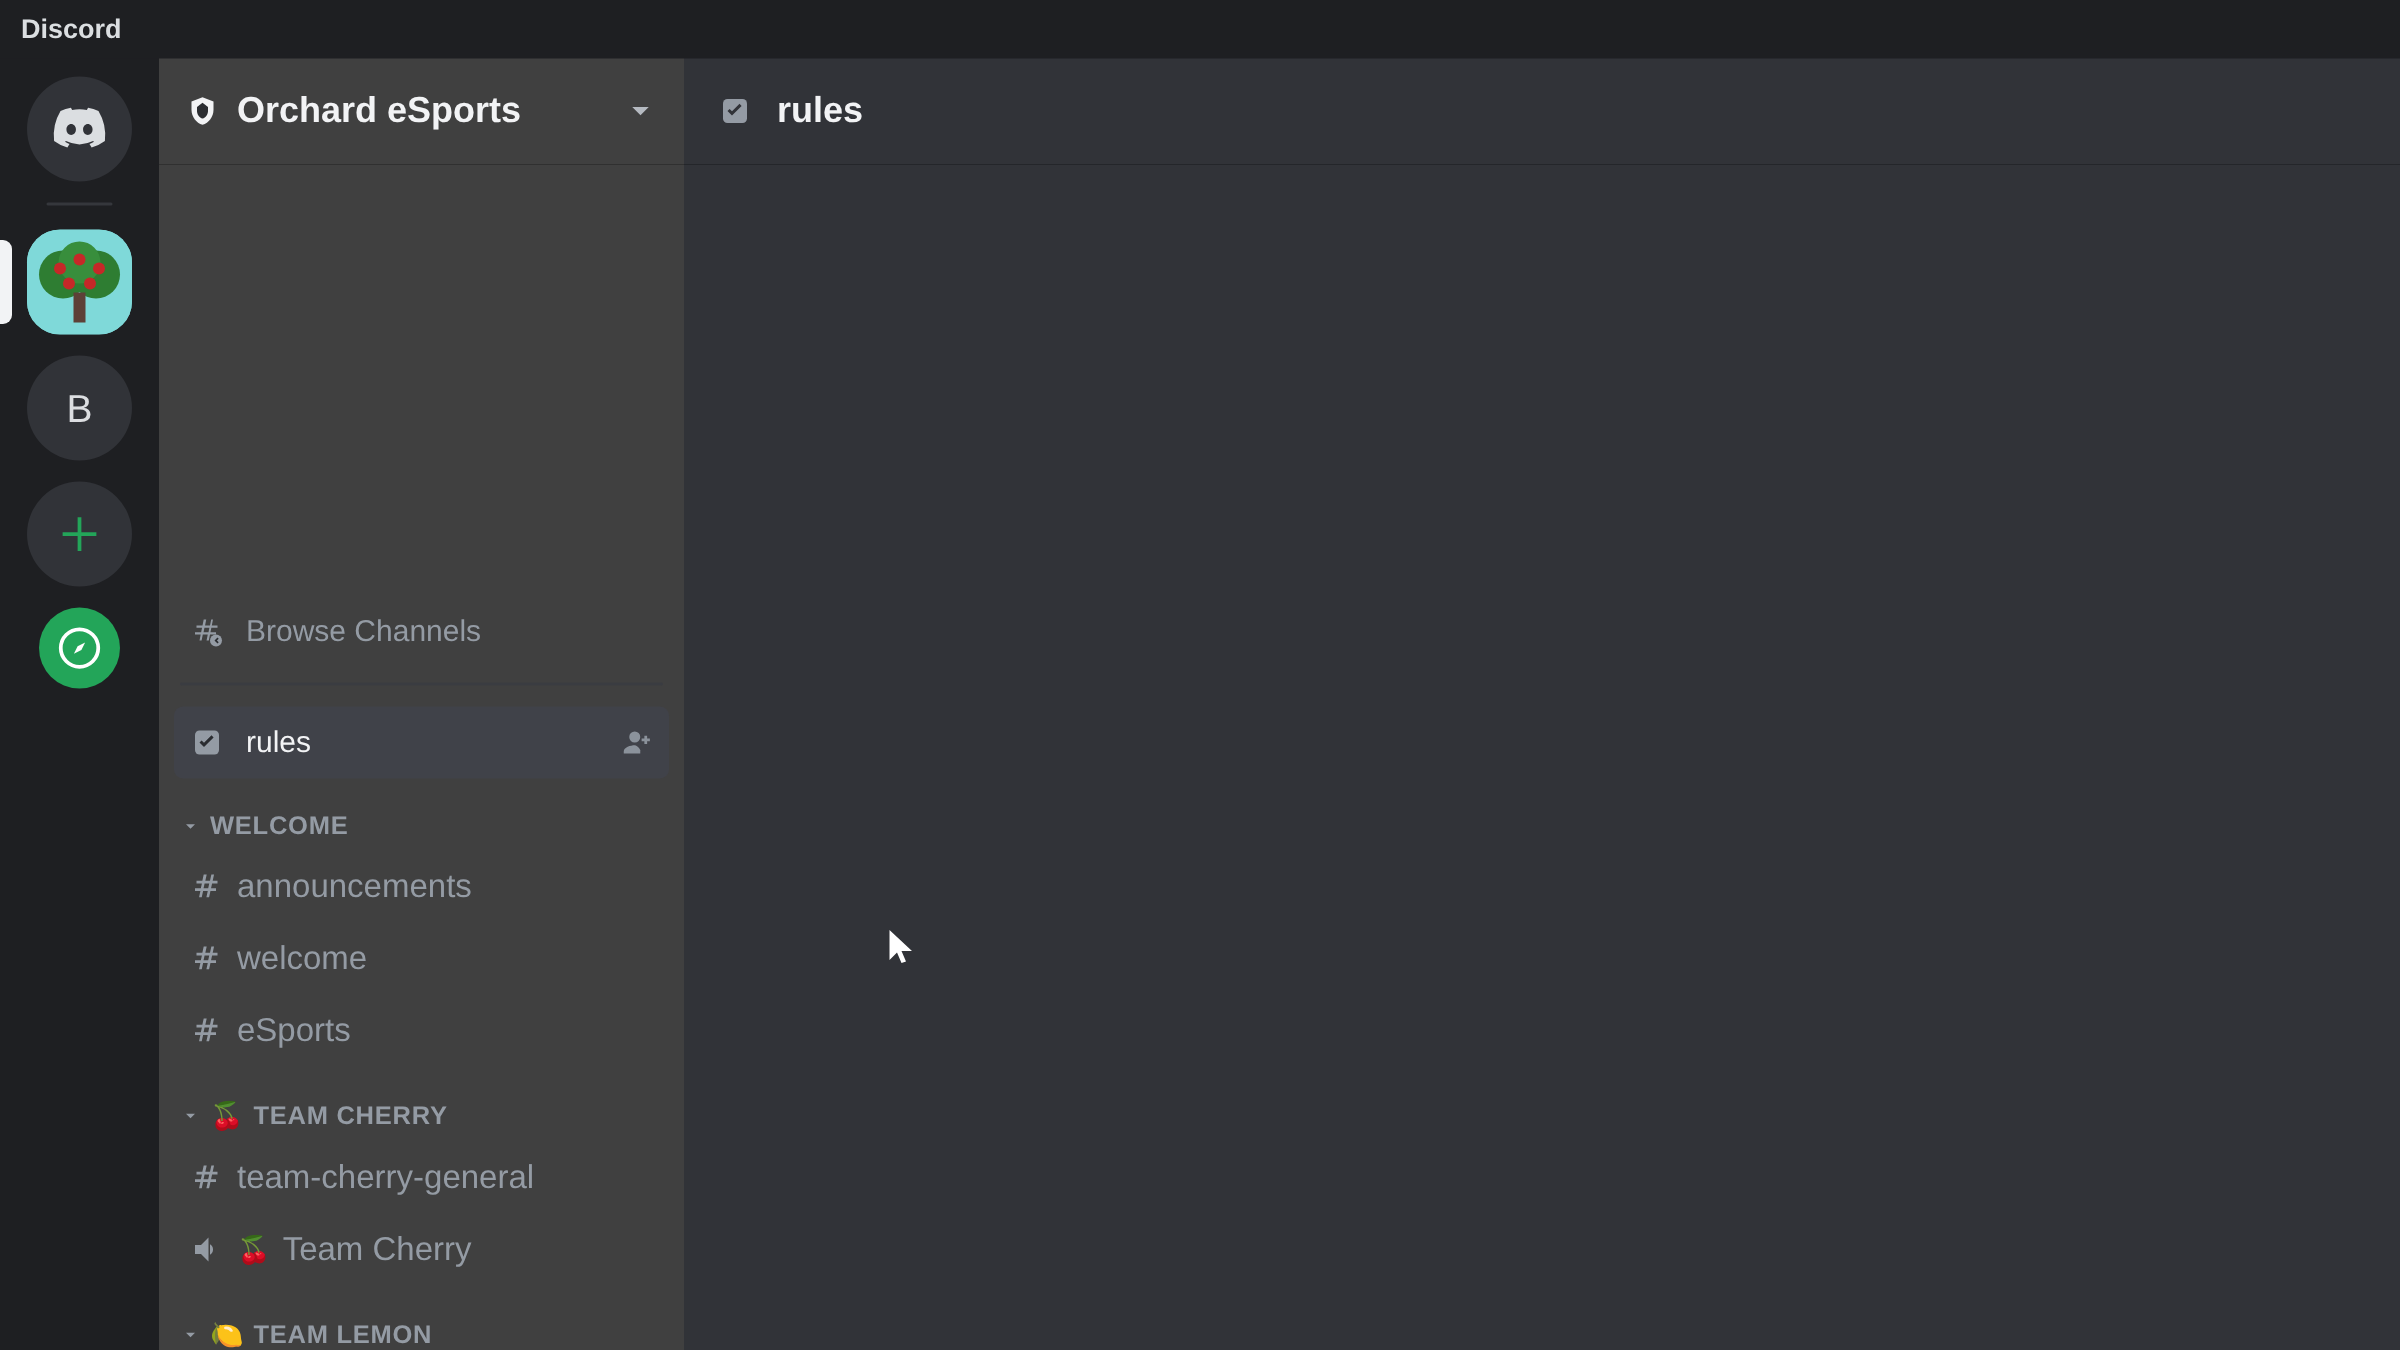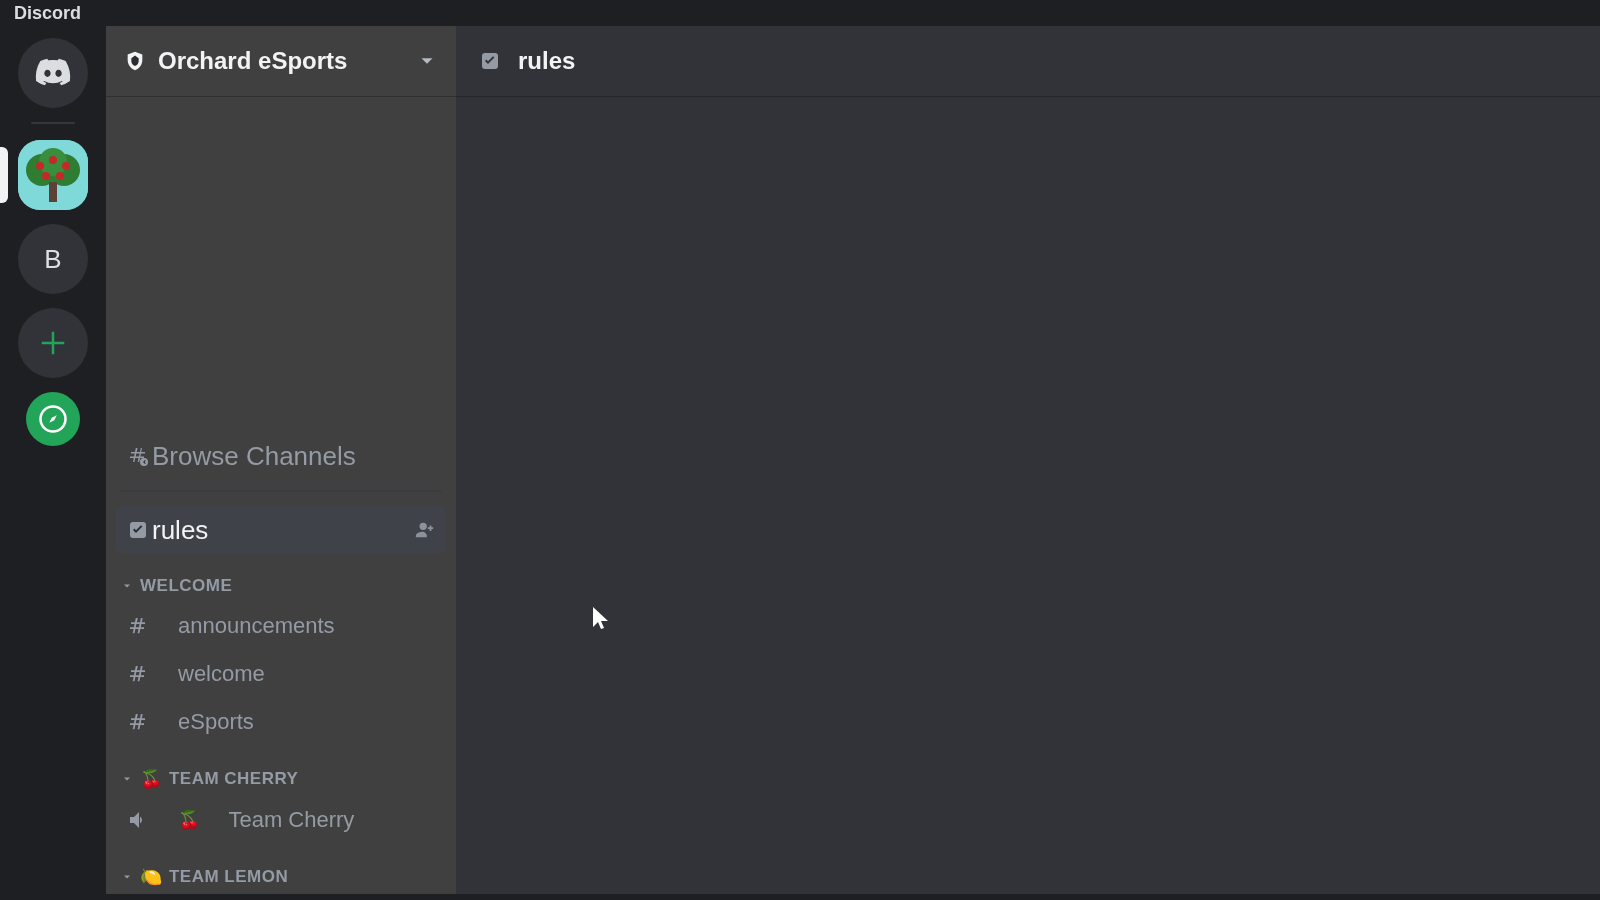--- a/index.html
+++ b/index.html
@@ -1,46 +1,46 @@
 <!DOCTYPE html>
 <html><head>
 <meta charset="utf-8">
 <style>
   * { box-sizing: border-box; margin: 0; padding: 0; }
   html, body { width: 1600px; height: 900px; overflow: hidden; font-family: "gg sans", "Helvetica Neue", Helvetica, Arial, sans-serif; background: #1e1f22; color: #dbdee1; }
-  .titlebar { height: 26px; background: #1e1f22; display: flex; align-items: center; padding-left: 14px; font-size: 18px; font-weight: 700; color: #dbdee1; }
+  .titlebar { height: 39px; background: #1e1f22; display: flex; align-items: center; padding-left: 14px; font-size: 18px; font-weight: 700; color: #dbdee1; }
   .app { display: flex; height: calc(900px - 32px); }
 
   
   .server-rail { width: 106px; background: #1e1f22; display: flex; flex-direction: column; align-items: center; padding-top: 12px; gap: 14px; }
   .pill-wrap { position: relative; width: 106px; display: flex; justify-content: center; }
   .server-circle { width: 70px; height: 70px; border-radius: 50%; display: flex; align-items: center; justify-content: center; background: #313338; cursor: pointer; color:#dcdee1; font-size: 22px; }
   .server-circle.green-plus { color: #23a559; font-size: 40px; font-weight: 400; }
   .server-circle.compass { width: 54px; height: 54px; background: #23a559; }
   .rail-divider { width: 44px; height: 2px; background: #35373c; border-radius: 2px; margin: 0px 0 2px; }
   .pill { position: absolute; left: 0; top: 50%; transform: translateY(-50%); width: 8px; height: 56px; background: #f2f3f5; border-radius: 0 6px 6px 0; }
   .server-avatar { width: 70px; height: 70px; border-radius: 22px; background: #7fd9d9; display:flex; align-items:center; justify-content:center; overflow:hidden; }
 
   
   .channel-sidebar { width: 350px; background: #404040; display: flex; flex-direction: column; justify-content: space-between; }
   .server-header { height: 70px; display:flex; align-items:center; padding: 0 18px; box-shadow: 0 1px 0 rgba(0,0,0,.25); cursor:pointer; gap:12px; }
   .server-header .name { font-size: 24px; font-weight: 700; color:#f2f3f5; flex:1; }
   .chevron { color:#b5bac1; }
 
   .channel-scroll { padding: 8px 10px 0 10px; overflow:hidden; }
-  .nav-item { display:flex; align-items:center; gap:2px; height:48px; padding: 0 10px; border-radius:6px; color:#949ba4; font-size:26px; font-weight:500; cursor:pointer; }
+  .nav-item { display:flex; align-items:center; gap:14px; height:48px; padding: 0 10px; border-radius:6px; color:#949ba4; font-size:20px; font-weight:500; cursor:pointer; }
   .nav-item.active { background:#404249; color:#f2f3f5; }
   .nav-item .trail { margin-left:auto; opacity:.9; }
   .sidebar-divider { height:2px; background:#3a3c41; margin:10px 4px 14px; border-radius:1px; }
 
   .category { display:flex; align-items:center; gap:6px; padding: 22px 4px 6px 4px; color:#949ba4; font-size:17px; font-weight:700; letter-spacing:.5px; cursor:pointer; text-transform: uppercase; }
   .category .arrow { width:14px; display:inline-flex; justify-content:center; }
   .emoji { font-size:18px; }
 
-  .channel { display:flex; align-items:center; gap:28px; height:48px; padding: 0 10px; border-radius:6px; color:#949ba4; font-size:22px; font-weight:500; cursor:pointer; }
+  .channel { display:flex; align-items:center; gap:8px; height:48px; padding: 0 10px; border-radius:6px; color:#949ba4; font-size:22px; font-weight:500; cursor:pointer; }
   .channel.voice .name { color:#949ba4; }
   .hash, .rules-icon, .speaker-icon { width:24px; height:24px; display:inline-flex; align-items:center; justify-content:center; }
 
   
   .main { flex:1; background:#313338; display:flex; flex-direction:column; }
   .chat-header { height:70px; display:flex; align-items:center; gap:16px; padding:0 22px; box-shadow: 0 1px 0 rgba(0,0,0,.25); }
   .chat-header .title { font-size:24px; font-weight:700; color:#f2f3f5; }
   .chat-body { flex:1; position:relative; }
   .cursor { position:absolute; left:136px; top:510px; color:#f2f3f5; }
 
@@ -184,20 +184,28 @@
 
       <div class="category">
         <span class="arrow">
             <svg width="12" height="12" viewBox="0 0 24 24">
               <path class="muted-fill" d="m6 9 6 6 6-6z"></path>
             </svg>
           </span>
         <span class="emoji">🍒</span>
         <span>TEAM CHERRY</span>
       </div>
+      <div class="channel">
+        <span class="hash">
+            <svg width="24" height="24" viewBox="0 0 24 24">
+              <path class="muted-fill" d="M10 4h1.8l-.9 4.2H14L14.9 4h1.8l-.9 4.2H19v1.8h-3.6l-.7 3.2H18v1.8h-3.7l-.9 4.2h-1.8l.9-4.2H9.4l-.9 4.2H6.7l.9-4.2H4v-1.8h3.9l.7-3.2H5V8.2h3.9L9.8 4Zm.4 6-.7 3.2h3.1l.7-3.2h-3.1Z"></path>
+            </svg>
+          </span>
+        <span class="name">team-cherry-general</span>
+      </div>
       <div class="channel voice">
         <span class="speaker-icon">
             <svg width="24" height="24" viewBox="0 0 24 24">
               <path class="muted-fill" d="M4 9h4l5-5v16l-5-5H4V9Zm12 3a4 4 0 0 0-2-3.5v7A4 4 0 0 0 16 12Z"></path>
             </svg>
           </span>
         <span class="emoji">🍒</span>
         <span class="name">Team Cherry</span>
       </div>
 

